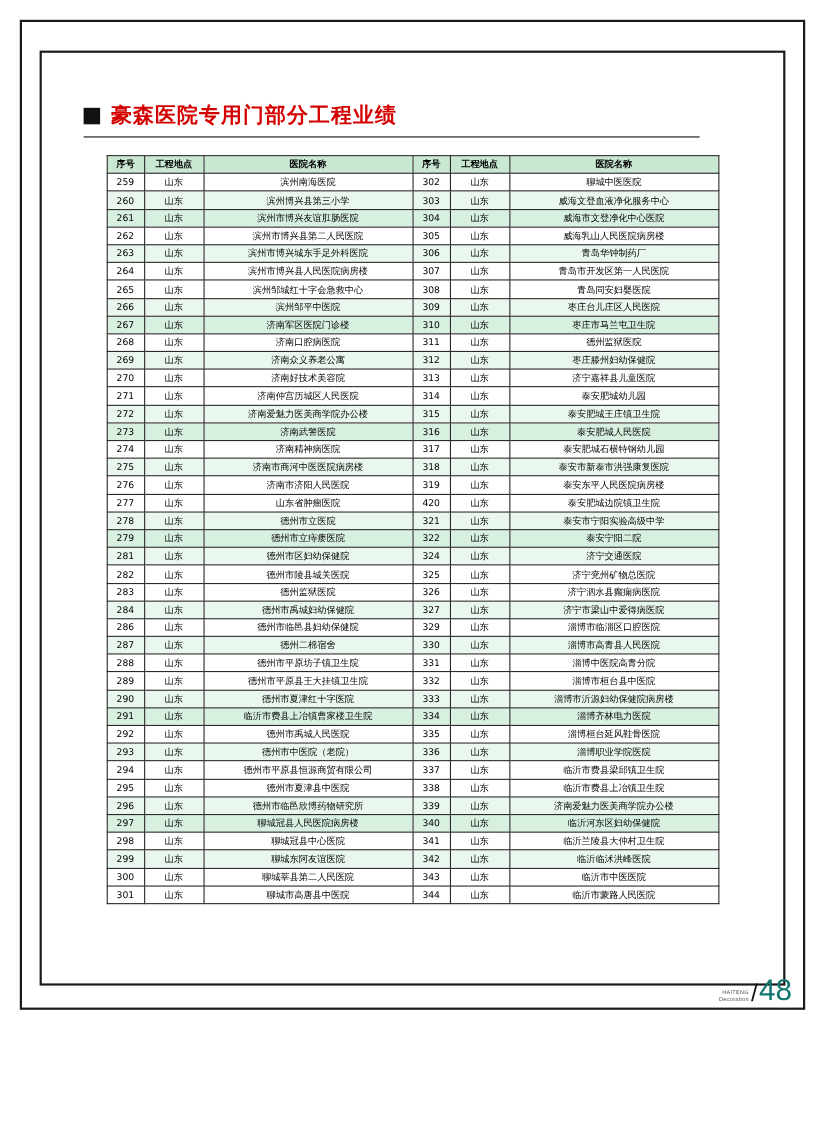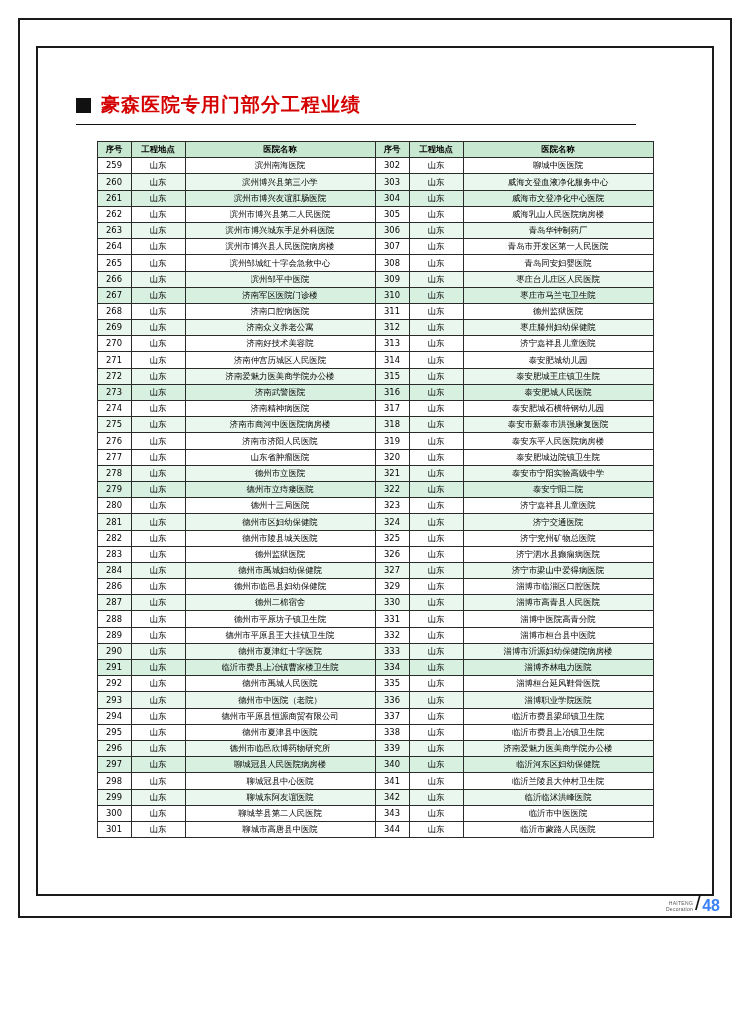--- a/index.html
+++ b/index.html
@@ -103,23 +103,23 @@
     margin-bottom: 2px;
     letter-spacing: .3px;
   }
   .page-num .slash {
     font-size: 22px;
     color: #111;
     margin-right: 1px;
     line-height: 1;
   }
   .page-num .num {
-    font-size: 16px;
-    font-weight: bold;
-    color: #3b82f6;
+    font-size: 27px;
+    font-weight: normal;
+    color: #0f766e;
     line-height: 1;
   }
 </style>
 </head>
 <body>
 
 <div id="page">
   <div class="frame-outer"></div>
   <div class="frame-inner"></div>
 
@@ -292,47 +292,39 @@
             <td>山东</td>
             <td>济南市济阳人民医院</td>
             <td>319</td>
             <td>山东</td>
             <td>泰安东平人民医院病房楼</td>
           </tr>
           <tr class="tint-a">
             <td>277</td>
             <td>山东</td>
             <td>山东省肿瘤医院</td>
-            <td>320</td>
+            <td>420</td>
             <td>山东</td>
             <td>泰安肥城边院镇卫生院</td>
           </tr>
           <tr class="tint-b">
             <td>278</td>
             <td>山东</td>
             <td>德州市立医院</td>
             <td>321</td>
             <td>山东</td>
             <td>泰安市宁阳实验高级中学</td>
           </tr>
           <tr class="tint-c">
             <td>279</td>
             <td>山东</td>
             <td>德州市立痔瘘医院</td>
             <td>322</td>
             <td>山东</td>
             <td>泰安宁阳二院</td>
-          </tr>
-          <tr class="tint-a">
-            <td>280</td>
-            <td>山东</td>
-            <td>德州十三局医院</td>
-            <td>323</td>
-            <td>山东</td>
-            <td>济宁嘉祥县儿童医院</td>
           </tr>
           <tr class="tint-b">
             <td>281</td>
             <td>山东</td>
             <td>德州市区妇幼保健院</td>
             <td>324</td>
             <td>山东</td>
             <td>济宁交通医院</td>
           </tr>
           <tr class="tint-a">

